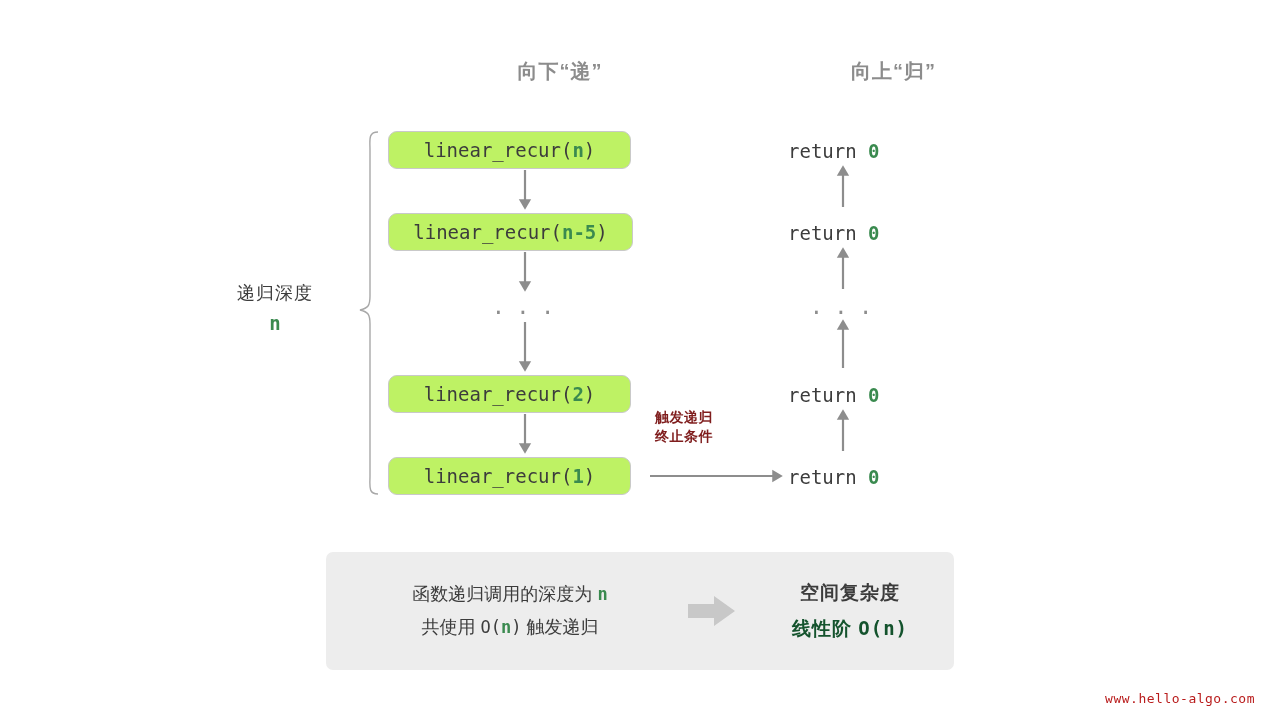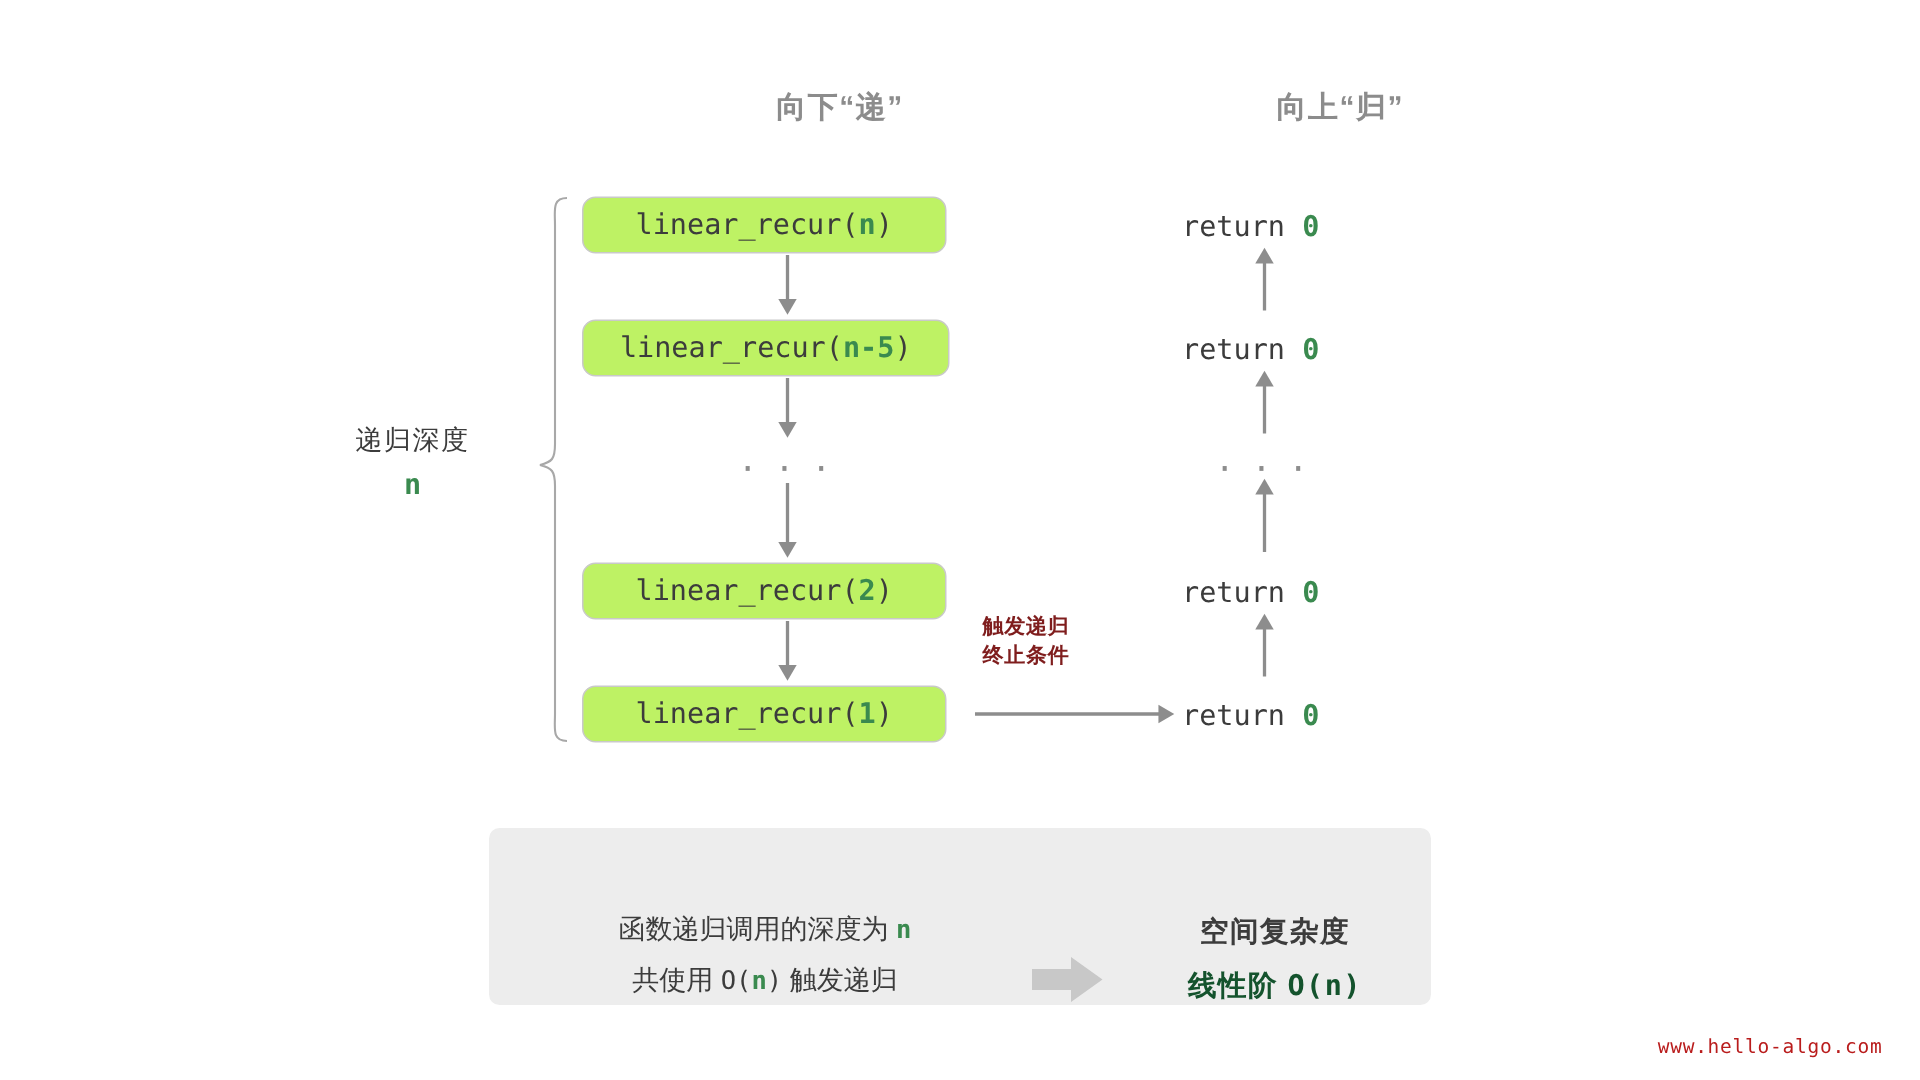--- a/index.html
+++ b/index.html
@@ -131,21 +131,21 @@
   #summary-panel {
     position: absolute;
     left: 326px;
     top: 552px;
     width: 628px;
     height: 118px;
     box-sizing: border-box;
     background: #ededed;
     border-radius: 7px;
     display: flex;
-    align-items: flex-end;
+    align-items: center;
   }
   #summary-left {
     width: 350px;
     padding-left: 18px;
     box-sizing: border-box;
     text-align: center;
     font-size: 18px;
     color: #3c3c3c;
     line-height: 1.85;
     white-space: nowrap;

